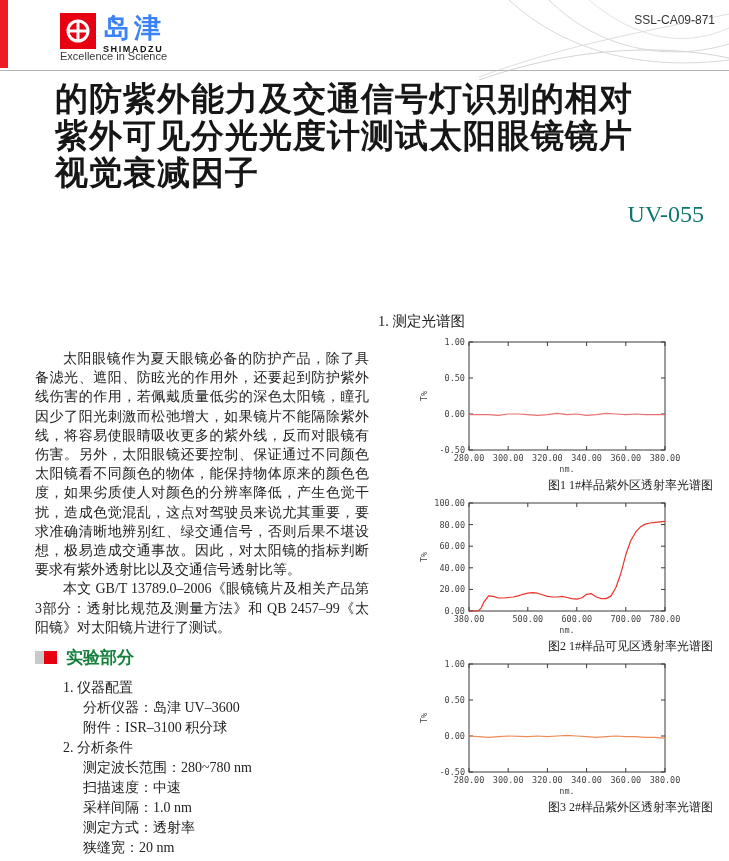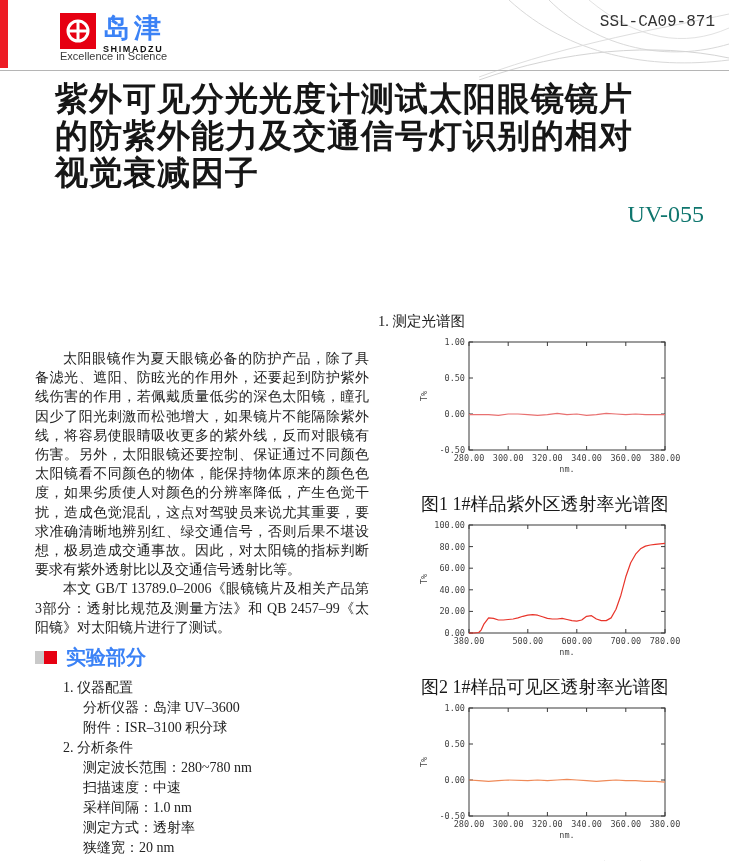--- a/index.html
+++ b/index.html
@@ -11,46 +11,46 @@
   
   #left-red-bar { position:absolute; left:0; top:0; width:8px; height:68px; background:#ed1c24; }
   #header-rule { position:absolute; left:0; top:70px; width:729px; border-top:1px solid #b5b5b5; }
   #arcs { position:absolute; right:0; top:0; }
   #logo-block { position:absolute; left:60px; top:13px; display:flex; align-items:flex-start; }
   #logo-icon { width:36px; height:36px; display:block; }
   #logo-text { margin-left:7px; }
   #logo-cn { font-size:27px; font-weight:bold; line-height:30px; letter-spacing:4px; color:#3b82f6; }
   #logo-en { font-size:9px; font-weight:bold; letter-spacing:1.6px; color:#111; margin-top:1px; }
   #tagline { position:absolute; left:60px; top:50px; font-size:11px; color:#3a3a3a; }
-  #doc-number { position:absolute; right:14px; top:13px; font-family:Liberation Mono, monospace; font-size:16px; color:#333; }
+  #doc-number { position:absolute; right:14px; top:13px; font-family:Liberation Sans, sans-serif; font-size:12px; color:#333; }
   
   #title { position:absolute; left:55px; top:80px; width:640px; font-size:33px; font-weight:bold; line-height:37px; letter-spacing:1px; color:#161616; }
   #uv-number { position:absolute; left:0; top:201px; width:660px; text-align:right; font-family:"Liberation Serif", serif; font-size:24px; color:#0f766e;margin-left:44px; }
   
   #abstract-block { position:absolute; left:35px; top:239px; width:672px; }
   .abs-line { font-family:"Liberation Serif", serif; font-size:13.5px; line-height:21px; text-align:justify; color:#222; }
   .abs-label { font-family:"Liberation Sans", sans-serif; font-weight:bold; font-size:15px; color:#111; }
   #keywords-line { margin-top:4px; }
   
   #col-left { position:absolute; left:35px; top:309px; width:334px; font-family:"Liberation Serif", serif; font-size:14px; line-height:19.2px; text-align:justify; color:#222;margin-top:40px; }
   .para { text-indent:2em; }
-  .section-heading { display:flex; align-items:center; font-family:"Liberation Sans", sans-serif; font-size:20px; font-weight:bold; color:#3b82f6; text-align:left; }
+  .section-heading { display:flex; align-items:center; font-family:"Liberation Sans", sans-serif; font-size:17px; font-weight:bold; color:#15803d; text-align:left; }
   .marker-gray { display:inline-block; width:9px; height:13px; background:#c9c9c9; }
   .marker-red { display:inline-block; width:13px; height:13px; background:#e60012; margin-right:9px; }
   #section1-heading { margin-top:11px; margin-bottom:11px; }
   #section2-heading { margin-top:9px; }
   .exp-line { line-height:20px; }
   .exp-lv1 { padding-left:28px; }
   .exp-lv2 { padding-left:48px; }
   
   #col-right { position:absolute; left:375px; top:312px; width:352px; }
   #spectra-heading { font-family:"Liberation Serif", serif; font-size:14.5px; color:#222; margin-bottom:5px; padding-left:3px; }
   .figure { width:300px; margin-left:38px; margin-bottom:3px; }
   .figure svg { display:block; }
-  .fig-caption { width:300px; text-align:left; font-family:"Liberation Serif", serif; font-size:18px; color:#1a1a1a; margin-top:16px; padding-left:8px; }
+  .fig-caption { width:300px; text-align:right; font-family:"Liberation Serif", serif; font-size:12px; color:#1a1a1a; margin-top:1px; padding-left:8px; }
 </style>
 </head>
 <body>
 
 <div id="page">
 
   <div id="left-red-bar"></div>
 
   <svg id="arcs" width="250" height="80" viewBox="0 0 250 80">
     <path d="M30,0 C90,55 170,70 250,60" fill="none" stroke="#d9d9d9" stroke-width="1"></path>
@@ -70,22 +70,22 @@
     <div id="logo-text">
       <div id="logo-cn">岛津</div>
       <div id="logo-en">SHIMADZU</div>
     </div>
   </div>
   <div id="tagline">Excellence in Science</div>
   <div id="doc-number">SSL-CA09-871</div>
   <div id="header-rule"></div>
 
   <div id="title">
+    <div>的防紫外能力及交通信号灯识别的相对</div>
     <div>紫外可见分光光度计测试太阳眼镜镜片</div>
-    <div>的防紫外能力及交通信号灯识别的相对</div>
     <div>视觉衰减因子</div>
   </div>
   <div id="uv-number">UV-055</div>
 
 
   <div id="col-left">
     <p class="para">太阳眼镜作为夏天眼镜必备的防护产品，除了具备滤光、遮阳、防眩光的作用外，还要起到防护紫外线伤害的作用，若佩戴质量低劣的深色太阳镜，瞳孔因少了阳光刺激而松弛增大，如果镜片不能隔除紫外线，将容易使眼睛吸收更多的紫外线，反而对眼镜有伤害。另外，太阳眼镜还要控制、保证通过不同颜色太阳镜看不同颜色的物体，能保持物体原来的颜色色度，如果劣质使人对颜色的分辨率降低，产生色觉干扰，造成色觉混乱，这点对驾驶员来说尤其重要，要求准确清晰地辨别红、绿交通信号，否则后果不堪设想，极易造成交通事故。因此，对太阳镜的指标判断要求有紫外透射比以及交通信号透射比等。</p>
     <p class="para">本文 GB/T 13789.0–2006《眼镜镜片及相关产品第3部分：透射比规范及测量方法》和 QB 2457–99《太阳镜》对太阳镜片进行了测试。</p>
 
     <div class="section-heading" id="section1-heading">

